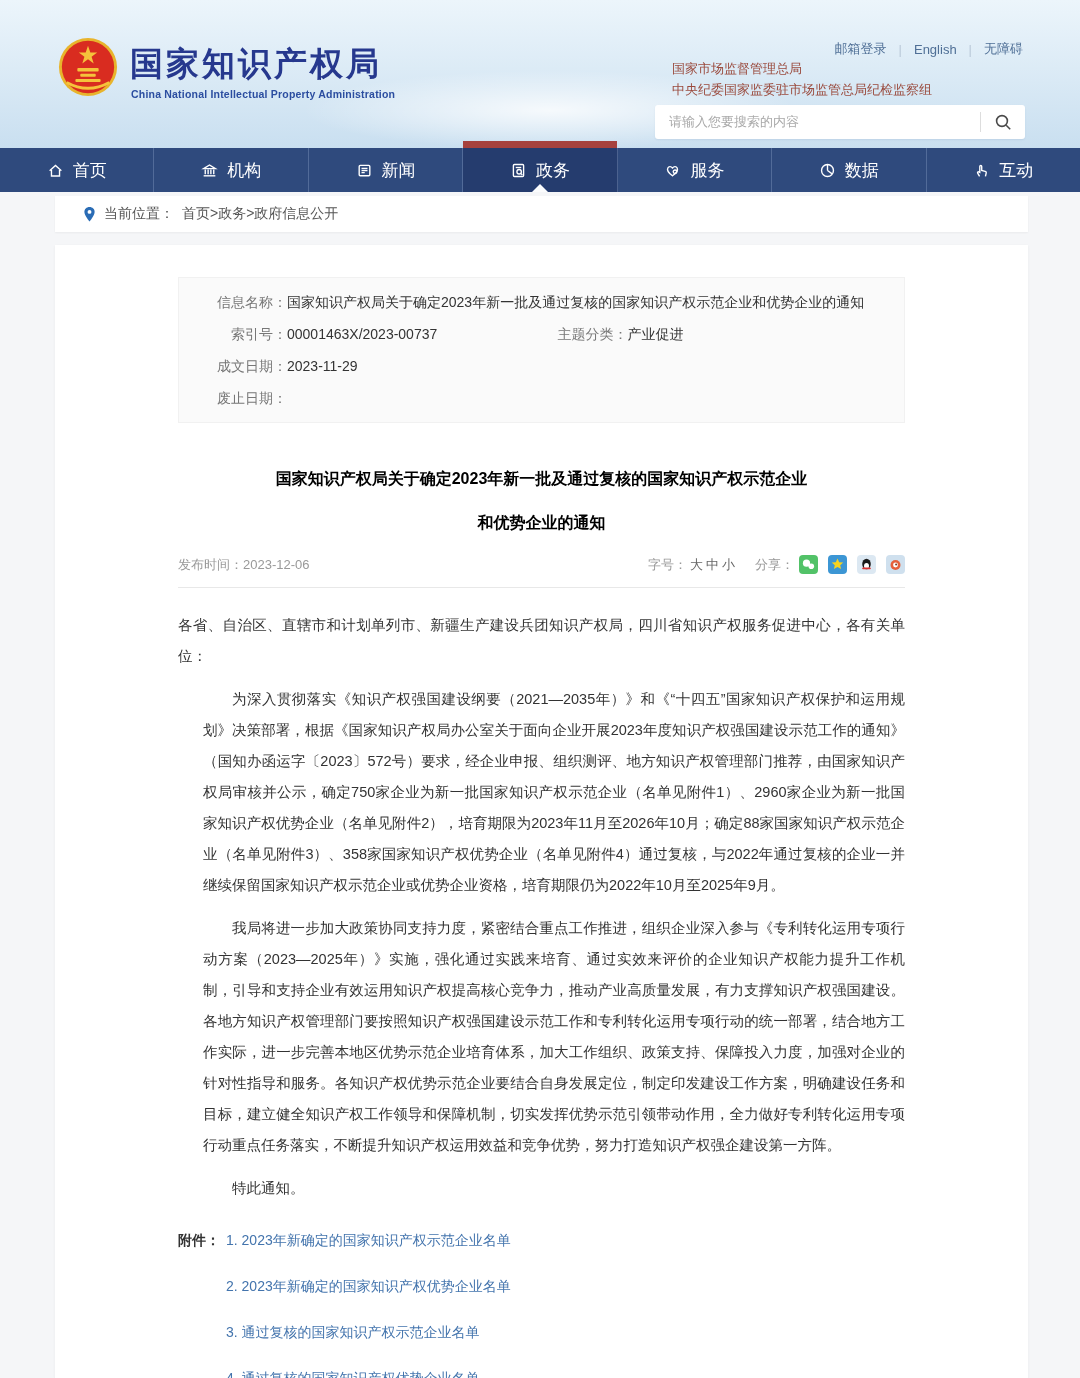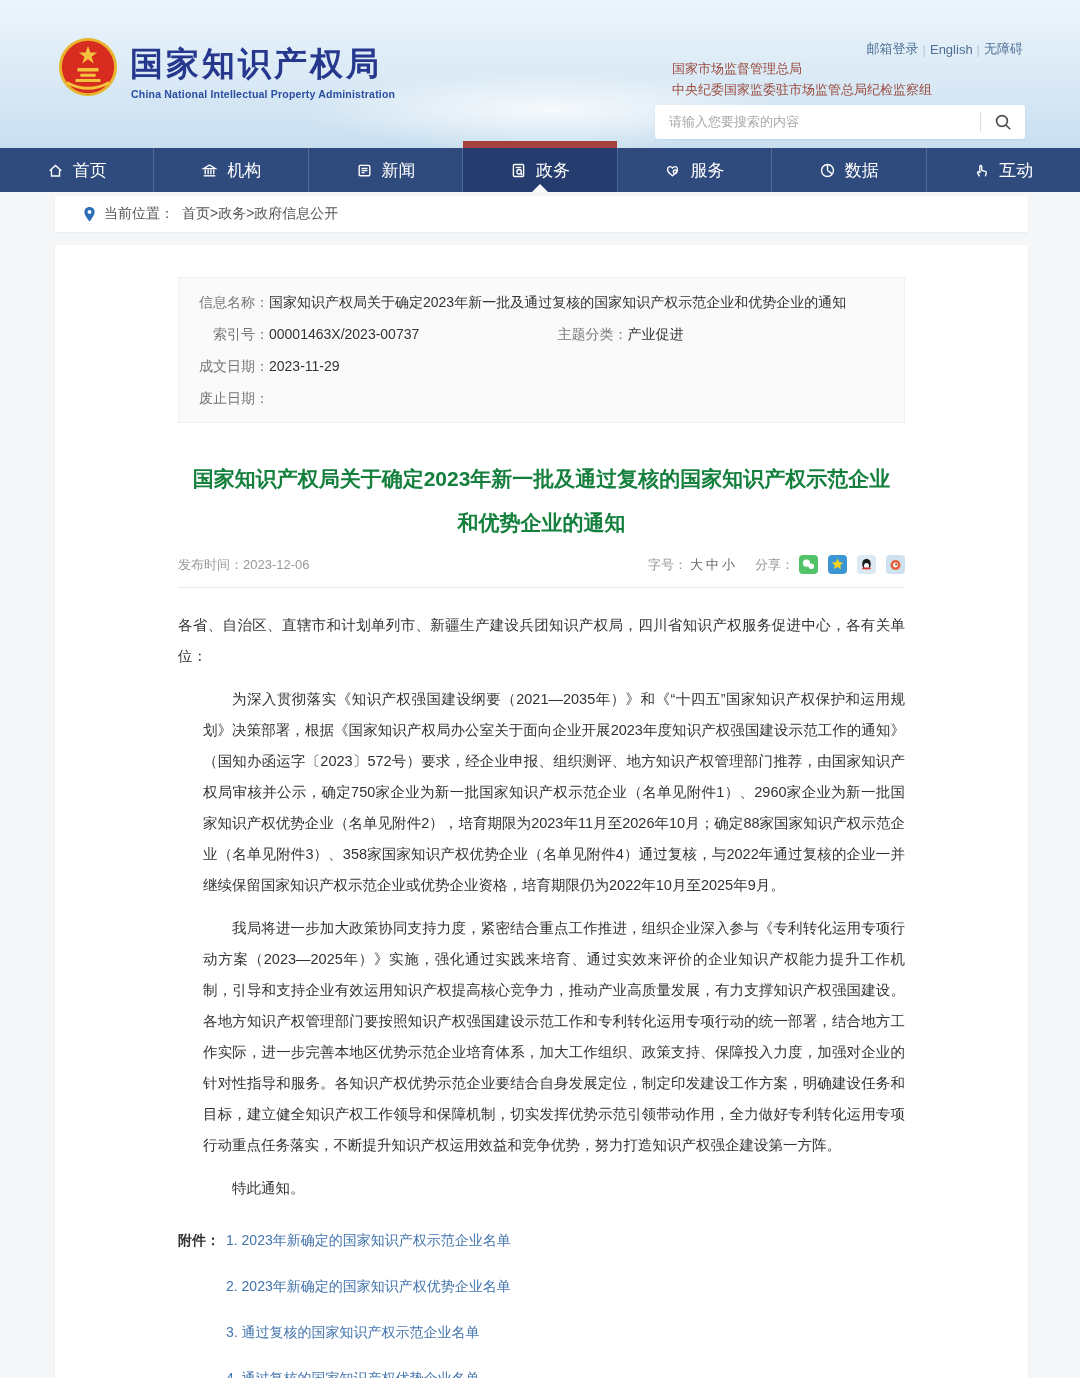--- a/index.html
+++ b/index.html
@@ -21,21 +21,21 @@
   .site-title {
     position:absolute; left:130px; top:42px; font-size:33px; font-weight:bold;
     color:#26388e; letter-spacing:3px; white-space:nowrap;
   }
   .site-en {
     position:absolute; left:131px; top:88px; font-size:10.5px; font-weight:bold;
     color:#2b4da0; letter-spacing:0.2px; white-space:nowrap;
   }
   .top-links {
     position:absolute; top:40px; right:57px; font-size:13px; color:#4f6f96;
-    display:flex; align-items:center; gap:4px;
+    display:flex; align-items:center; gap:12px;
   }
   .top-links .sep { color:#b9c9d9; }
   .top-links span[data-interactable="true"] { cursor:pointer; }
   .related {
     position:absolute; left:672px; top:58px; font-size:13px; line-height:21px; color:#9a4a3d;
   }
   .related div { cursor:pointer; }
   .searchbar {
     position:absolute; left:655px; top:105px; width:370px; height:34px; background:#fff;
     border-radius:3px; display:flex; align-items:center; box-shadow:0 1px 2px rgba(40,70,110,0.08);
@@ -72,29 +72,29 @@
     position:absolute; top:196px; left:55px; width:973px; height:36px; background:#fff;
     display:flex; align-items:center; gap:8px; padding-left:28px;
     font-size:14px; color:#555; box-shadow:0 1px 2px rgba(0,0,0,0.05);
   }
   
   .main-card {
     position:absolute; top:245px; left:55px; width:973px; height:1133px; background:#fff;
     padding:32px 123px 0 123px; box-shadow:0 1px 3px rgba(0,0,0,0.05); overflow:hidden;
   }
   .doc-info {
-    background:#fafafa; border:1px solid #f1f1f1; padding:8px 4px; font-size:14px;
+    background:#fafafa; border:1px solid #f1f1f1; padding:8px 22px; font-size:14px;
   }
   .di-row { display:flex; line-height:32px; }
   .di-col { flex:1; display:flex; }
   .di-label { color:#777; width:86px; text-align:right; flex-shrink:0; }
   .di-value { color:#333; }
   .art-title {
-    margin-top:34px; text-align:center; font-size:21px; font-weight:bold;
-    color:#15803d; line-height:44px;
+    margin-top:34px; text-align:center; font-size:16px; font-weight:bold;
+    color:#000000; line-height:44px;
   }
   .meta {
     margin-top:10px; display:flex; justify-content:space-between; align-items:center;
     font-size:13px; color:#999;
   }
   .meta-right { display:flex; align-items:center; gap:3px; }
   .meta-right .size-opt { color:#666; cursor:pointer; }
   .share-icons { display:flex; gap:10px; margin-left:2px; }
   .share-icons svg { display:block; cursor:pointer; }
   .rule { border-bottom:1px solid #e8e8e8; margin-top:13px; }

